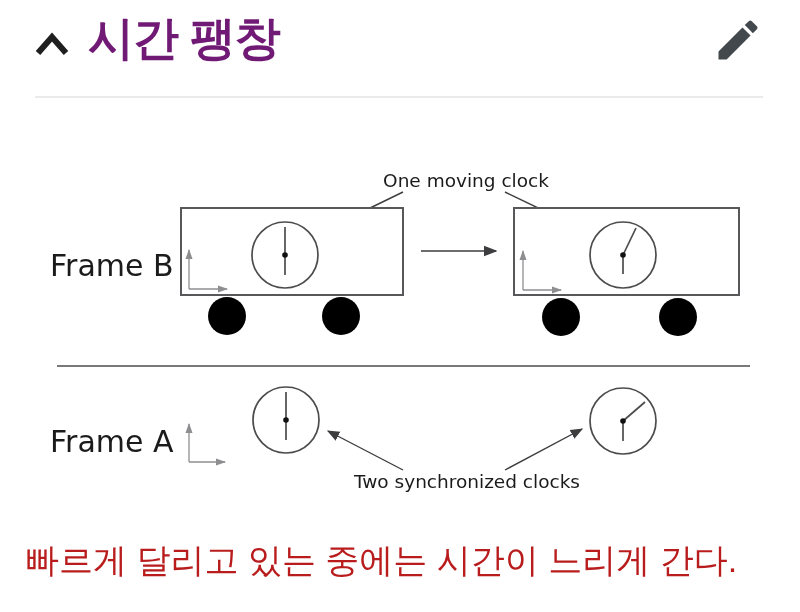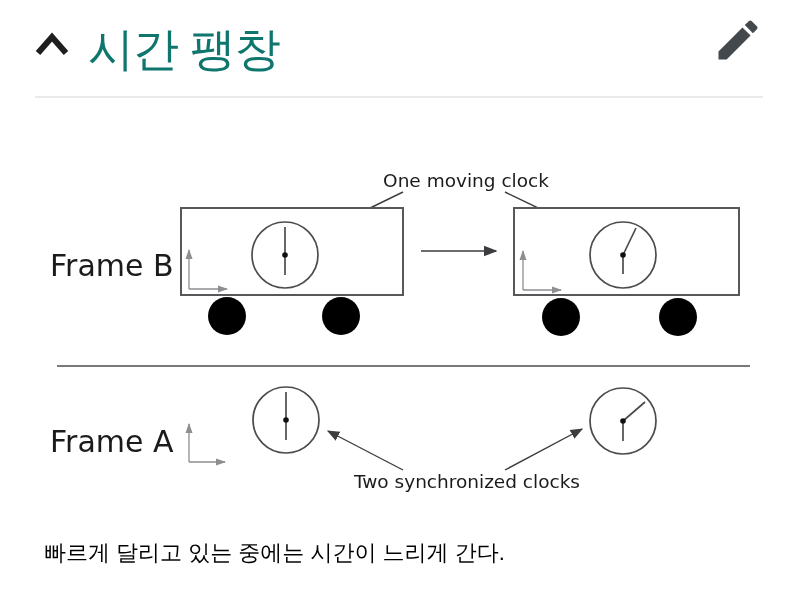--- a/index.html
+++ b/index.html
@@ -3,32 +3,32 @@
 <meta charset="utf-8">
 <style>
   html,body{margin:0;padding:0;background:#ffffff;}
   #screen{
     position:relative;width:800px;height:612px;background:#ffffff;overflow:hidden;
     font-family:"Liberation Sans", sans-serif;
   }
   
   .collapse-chevron{position:absolute;left:35px;top:32px;width:34px;height:24px;cursor:pointer;}
   .page-title{
-    position:absolute;left:88px;top:8px;font-size:46px;font-weight:400;
-    color:#0f766e;letter-spacing:-1px;white-space:nowrap;margin-top:11px;
+    position:absolute;left:88px;top:8px;font-size:46px;font-weight:700;
+    color:#701a75;letter-spacing:-1px;white-space:nowrap;
   }
   .edit-btn{position:absolute;left:712px;top:14px;width:52px;height:52px;cursor:pointer;}
   .header-divider{position:absolute;left:35px;top:96px;width:728px;height:2px;background:#e9eaec;}
   
   .figure-svg{position:absolute;left:0;top:140px;}
   .fig-label{font-family:"DejaVu Sans", sans-serif;font-size:30px;fill:#1b1b1b;}
   .fig-annot{font-family:"DejaVu Sans", sans-serif;font-size:18.5px;fill:#1b1b1b;}
   
   .caption{
-    position:absolute;left:44px;top:538px;font-size:22px;color:#000000;white-space:nowrap;
+    position:absolute;left:25px;top:538px;font-size:34px;color:#b91c1c;white-space:nowrap;
   }
 </style>
 </head>
 <body>
 
 <div id="screen">
 
   <svg class="collapse-chevron" viewBox="0 0 34 24">
     <polyline points="3,21 17,5 31,21" fill="none" stroke="#1f1f1f" stroke-width="6"></polyline>
   </svg>

